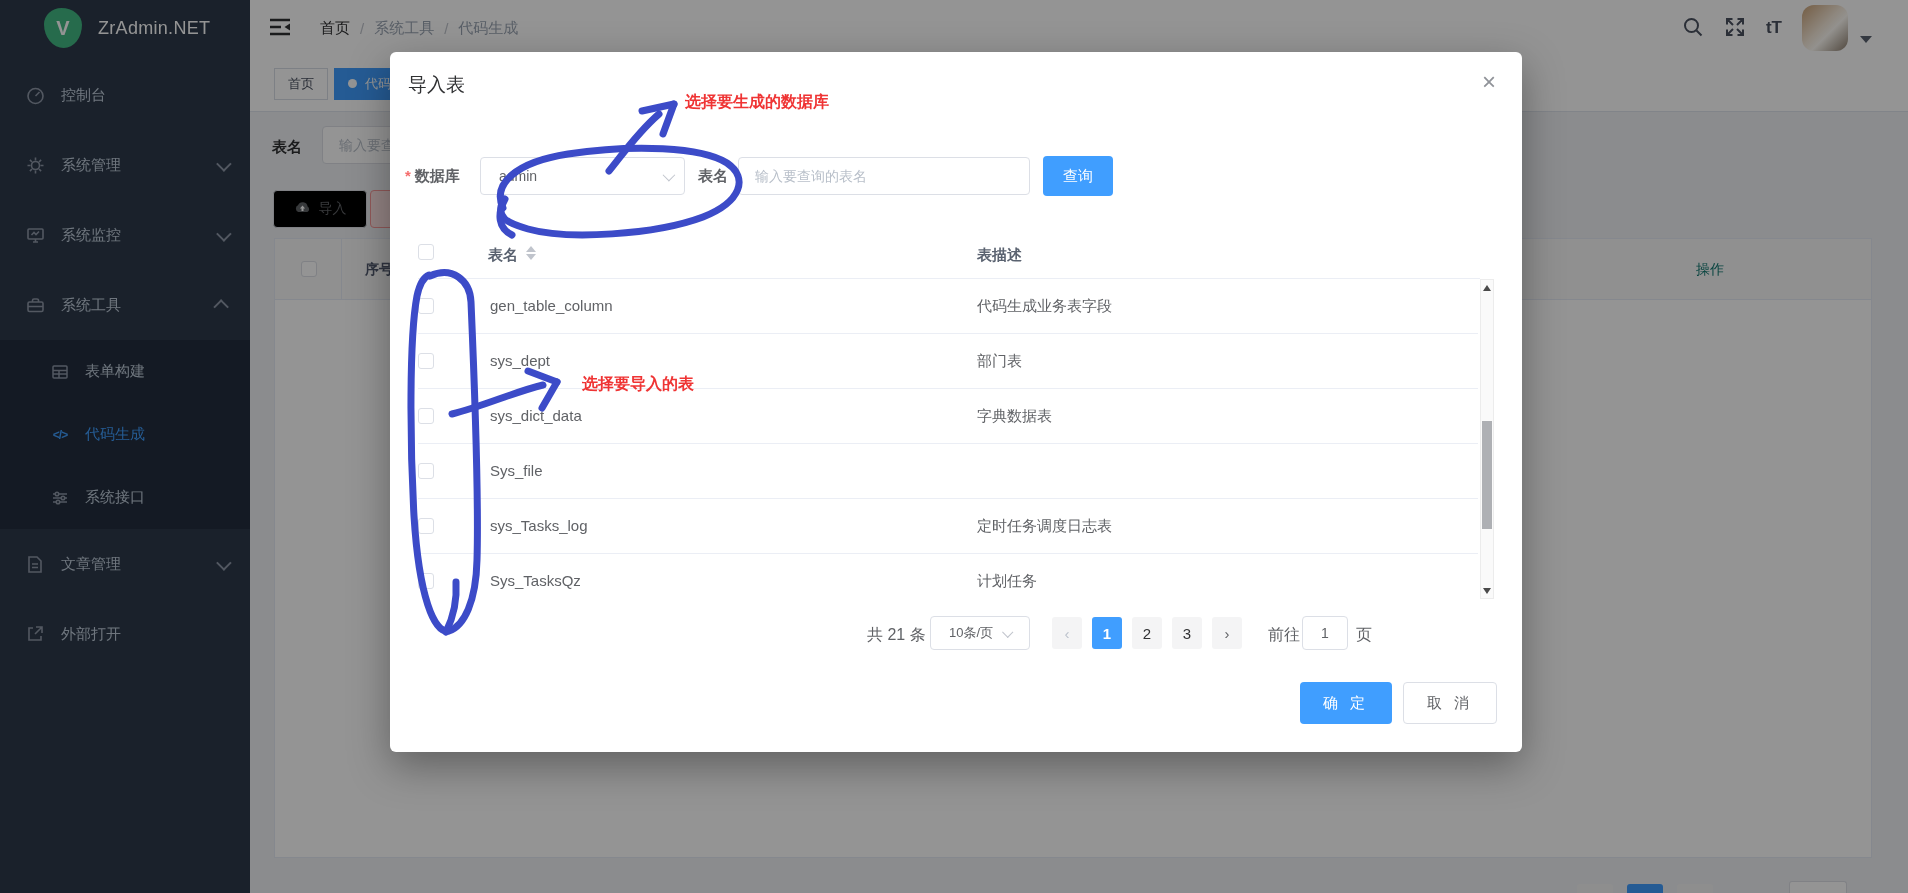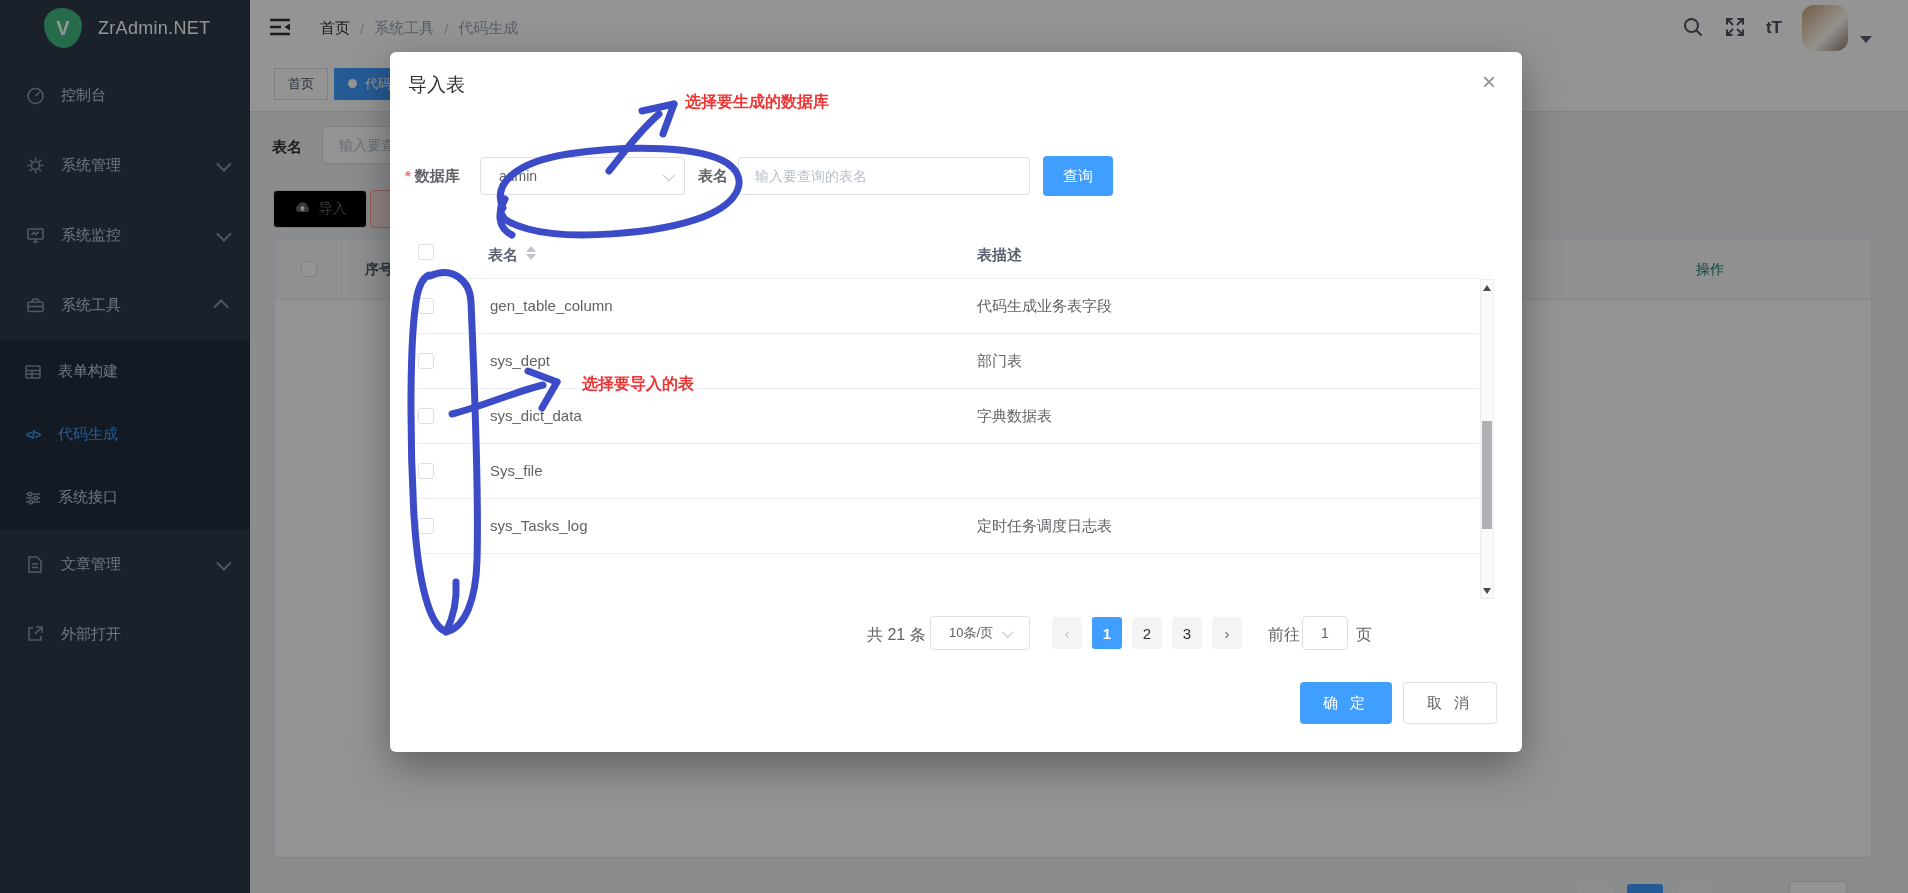--- a/index.html
+++ b/index.html
@@ -9,21 +9,21 @@
   
   .sidebar{position:absolute;left:0;top:0;width:250px;height:893px;background:#2d3a4b;z-index:1;}
   .logo-row{height:56px;display:flex;align-items:center;padding-left:44px;}
   .logo-blob{width:38px;height:40px;background:#42b983;border-radius:46% 54% 48% 52%/40% 42% 58% 60%;
              display:flex;align-items:center;justify-content:center;color:#fff;font-weight:bold;font-size:20px;}
   .brand{margin-left:16px;color:#fff;font-weight:normal;font-size:18px;letter-spacing:.3px;}
   .nav{position:absolute;top:60px;left:0;right:0;}
   .nav-item{height:70px;display:flex;align-items:center;padding:0 22px 0 25px;color:#bfcbd9;font-size:15px;cursor:pointer;}
   .nav-item .lab{margin-left:16px;}
   .sub-block{background:#232e3e;}
-  .sub-item{height:63px;display:flex;align-items:center;padding-left:23px;color:#bfcbd9;font-size:15px;cursor:pointer;}
+  .sub-item{height:63px;display:flex;align-items:center;padding-left:50px;color:#bfcbd9;font-size:15px;cursor:pointer;}
   .sub-item .lab{margin-left:15px;}
   .sub-item.active{color:#409eff;}
   .chev{margin-left:auto;width:9px;height:9px;border-right:2px solid #8f98a8;border-bottom:2px solid #8f98a8;}
   .chev.down{transform:rotate(45deg) translateY(-2px);}
   .chev.up{transform:rotate(-135deg) translateY(-2px);}
   .icn{width:20px;height:20px;display:flex;align-items:center;justify-content:center;flex:none;}
   .code-glyph{color:#8f98a8;font-weight:bold;font-size:12px;letter-spacing:-1px;}
   .sub-item.active .code-glyph{color:#409eff;}
 
   
@@ -357,20 +357,25 @@
       <div class="mrow">
         <span class="cbx"></span>
         <span class="nm">Sys_file</span>
         <span class="ds"></span>
       </div>
       <div class="mrow">
         <span class="cbx"></span>
         <span class="nm">sys_Tasks_log</span>
         <span class="ds">定时任务调度日志表</span>
       </div>
+      <div class="mrow">
+        <span class="cbx"></span>
+        <span class="nm">Sys_TasksQz</span>
+        <span class="ds">计划任务</span>
+      </div>
     </div>
 
     <div class="m-scroll">
       <span class="sc-btn sc-up">
           <span class="sc-tri-up"></span>
         </span>
       <span class="sc-thumb"></span>
       <span class="sc-btn sc-down">
           <span class="sc-tri-dn"></span>
         </span>

